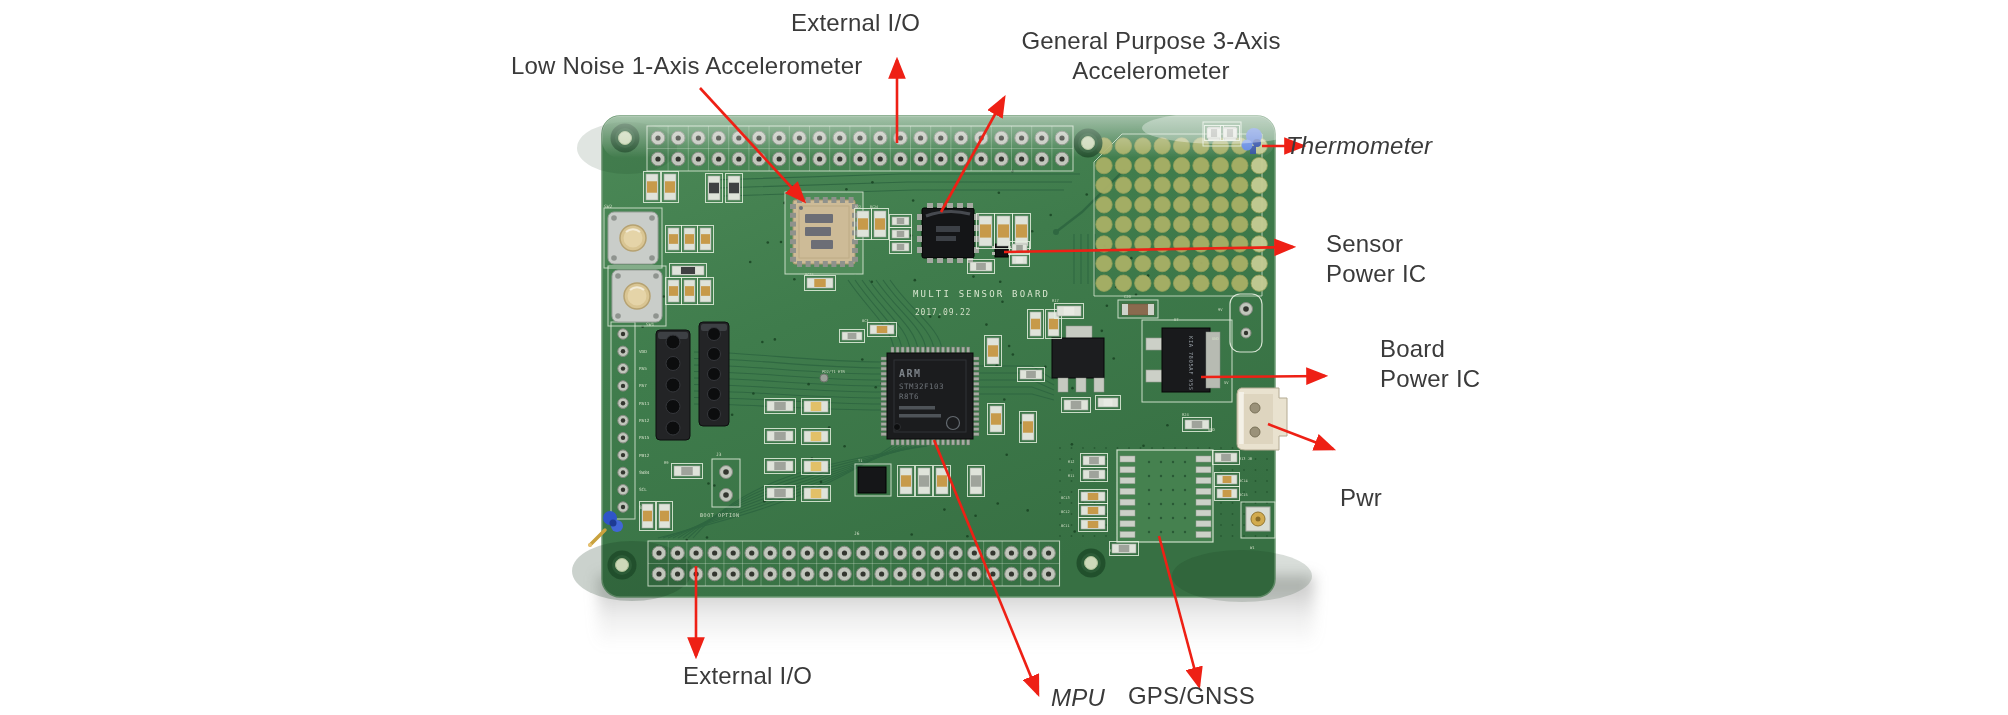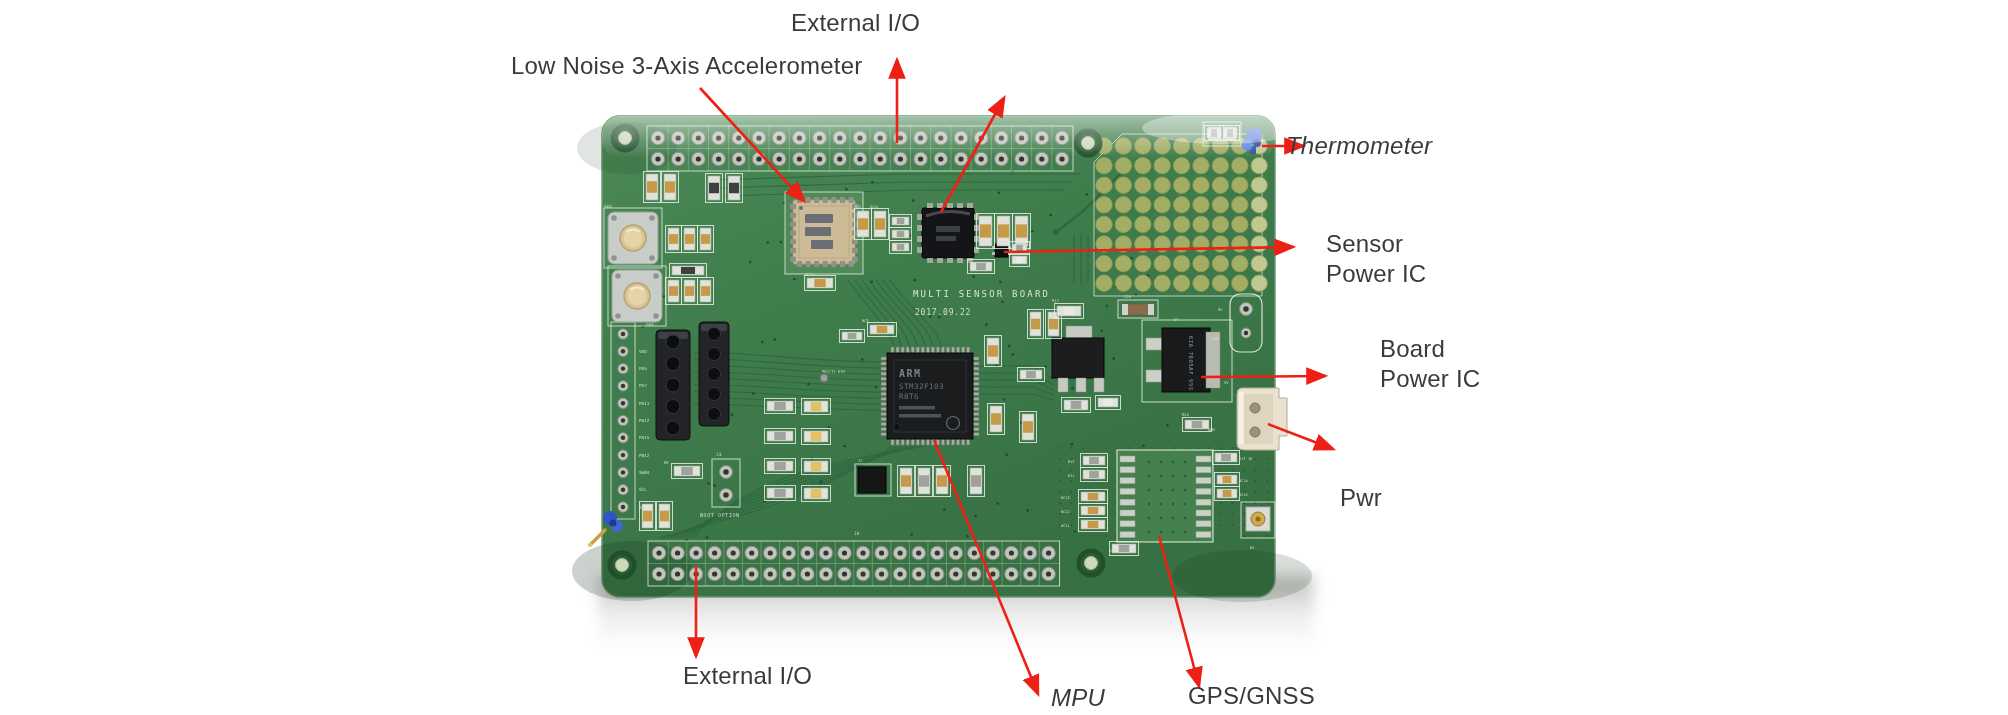--- a/index.html
+++ b/index.html
@@ -8,21 +8,21 @@
   .ann{position:absolute;color:#3a3a3a;font-size:24px;line-height:30px;white-space:pre-line;letter-spacing:0.2px;}
   #ann-ext-top{left:791px;top:8px;}
   #ann-low-noise{left:511px;top:51px;}
   #ann-gp{left:996px;top:26px;width:310px;text-align:center;}
   #ann-thermo{left:1286px;top:131px;font-style:italic;}
   #ann-sensor{left:1326px;top:229px;}
   #ann-board{left:1380px;top:334px;}
   #ann-pwr{left:1340px;top:448px;margin-top:35px;}
   #ann-ext-bottom{left:683px;top:661px;}
   #ann-mpu{left:1051px;top:683px;font-style:italic;}
-  #ann-gps{left:1188px;top:681px;}
+  #ann-gps{left:1128px;top:681px;}
   .board-shadow{position:absolute;left:598px;top:576px;width:716px;height:72px;
     background:linear-gradient(to bottom, rgba(90,90,88,0.38), rgba(120,120,118,0.12) 55%, rgba(140,140,138,0) 100%);
     filter:blur(7px);}
   #board-svg{position:absolute;left:602px;top:116px;overflow:visible;}
   #arrows-svg{position:absolute;left:0;top:0;pointer-events:none;}
 </style>
 </head>
 <body>
 
 <div class="stage">
@@ -1229,21 +1229,23 @@
       <line x1="1262" y1="146" x2="1303" y2="146" stroke="#ee2015" stroke-width="2.6" marker-end="url(#ah)"></line>
       <line x1="1004" y1="252" x2="1293" y2="247" stroke="#ee2015" stroke-width="2.6" marker-end="url(#ah)"></line>
       <line x1="1201" y1="377" x2="1325" y2="376" stroke="#ee2015" stroke-width="2.6" marker-end="url(#ah)"></line>
       <line x1="1268" y1="424" x2="1333" y2="449" stroke="#ee2015" stroke-width="2.6" marker-end="url(#ah)"></line>
       <line x1="696" y1="566" x2="696" y2="656" stroke="#ee2015" stroke-width="2.6" marker-end="url(#ah)"></line>
       <line x1="934" y1="440" x2="1038" y2="694" stroke="#ee2015" stroke-width="2.6" marker-end="url(#ah)"></line>
       <line x1="1159" y1="536" x2="1199" y2="686" stroke="#ee2015" stroke-width="2.6" marker-end="url(#ah)"></line>
     </svg>
 
   <div class="ann" id="ann-ext-top">External I/O</div>
-  <div class="ann" id="ann-low-noise">Low Noise 3-Axis Accelerometer</div>
+  <div class="ann" id="ann-low-noise">Low Noise 1-Axis Accelerometer</div>
+  <div class="ann" id="ann-gp">General Purpose 3-Axis
+Accelerometer</div>
   <div class="ann" id="ann-thermo">Thermometer</div>
   <div class="ann" id="ann-sensor">Sensor
 Power IC</div>
   <div class="ann" id="ann-board">Board
 Power IC</div>
   <div class="ann" id="ann-pwr">Pwr</div>
   <div class="ann" id="ann-ext-bottom">External I/O</div>
   <div class="ann" id="ann-mpu">MPU</div>
   <div class="ann" id="ann-gps">GPS/GNSS</div>
 </div>

